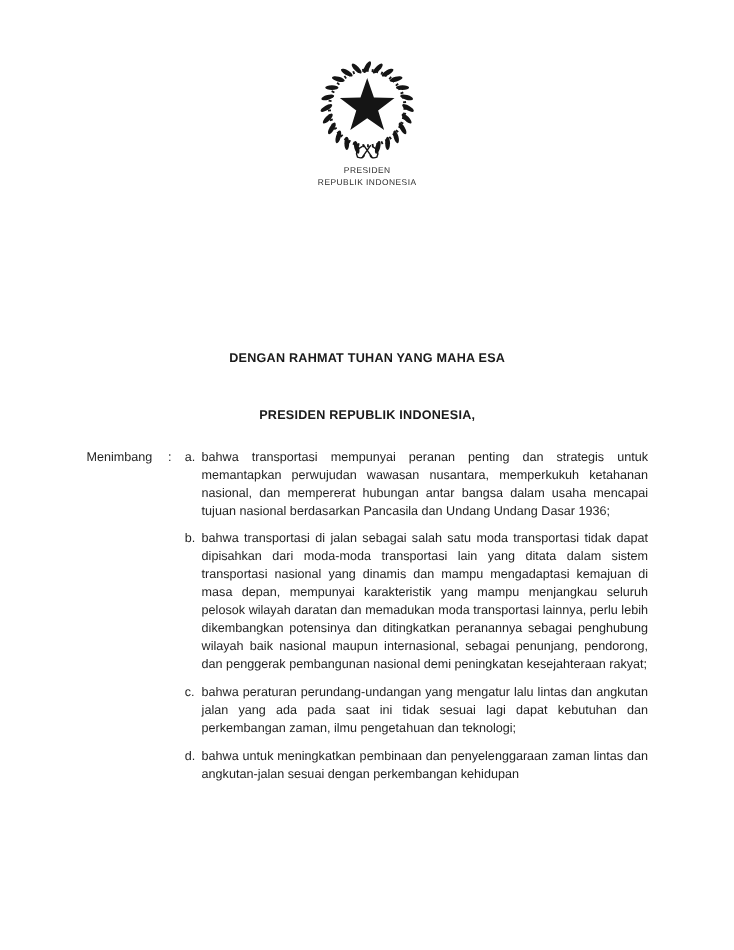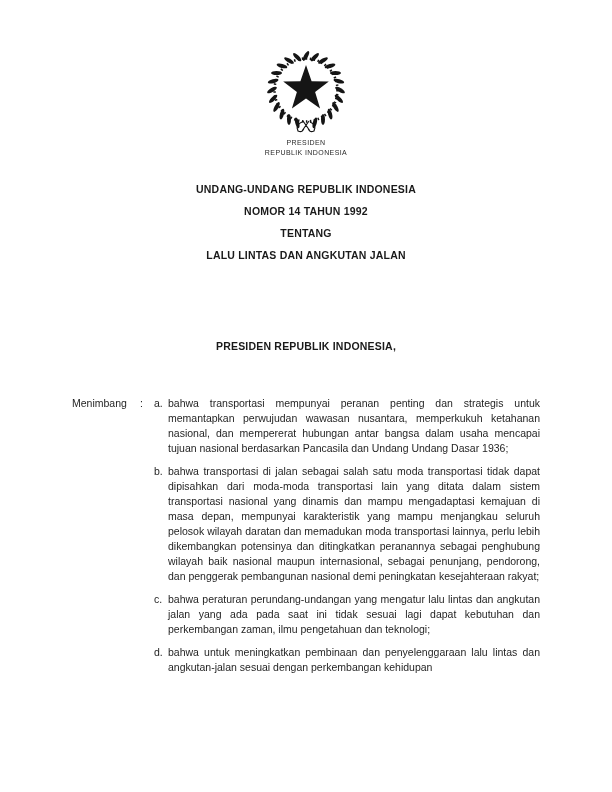--- a/index.html
+++ b/index.html
@@ -78,21 +78,20 @@
   
   .considering {
     position: absolute;
     top: 374px;
     left: 72px;
     width: 468px;
     display: grid;
     grid-template-columns: 68px 14px 1fr;
     font-size: 10.5px;
     line-height: 15px;
-    margin-top: 22px;
   }
   .considering-label { grid-column: 1; }
   .considering-colon { grid-column: 2; }
   .considering-items { grid-column: 3; }
   .considering-item {
     display: flex;
     margin-bottom: 8px;
   }
   .considering-item:last-child { margin-bottom: 0; }
   .item-marker {
@@ -145,27 +144,22 @@
       </g>
 
       <polygon points="46,15 51.6,31.2 68.8,31.6 55.1,42 60.1,58.4 46,48.6 31.9,58.4 36.9,42 23.2,31.6 40.4,31.2" fill="#151515"></polygon>
 
       <path d="M42 72 q-7 3 -4 9 q5 2 6 -3 M50 72 q7 3 4 9 q-5 2 -6 -3 M43 71 l7 10 M49 71 l-7 10" stroke="#151515" stroke-width="1.2" fill="none"></path>
     </svg>
     <div class="org-line first">PRESIDEN</div>
     <div class="org-line">REPUBLIK INDONESIA</div>
   </div>
 
-  <div class="title-block">
-    <div class="title-line">UNDANG-UNDANG REPUBLIK INDONESIA</div>
-    <div class="title-line">NOMOR 14 TAHUN 1992</div>
-    <div class="title-line">TENTANG</div>
-    <div class="title-line">LALU LINTAS DAN ANGKUTAN JALAN</div>
-  </div>
 
+  <div class="invocation">DENGAN RAHMAT TUHAN YANG MAHA ESA</div>
 
   <div class="issuer">PRESIDEN REPUBLIK INDONESIA,</div>
 
   <div class="considering">
     <div class="considering-label">Menimbang</div>
     <div class="considering-colon">:</div>
     <div class="considering-items">
 
       <div class="considering-item">
         <span class="item-marker">a.</span>
@@ -177,19 +171,19 @@
         <span class="item-text">bahwa transportasi di jalan sebagai salah satu moda transportasi tidak dapat dipisahkan dari moda-moda transportasi lain yang ditata dalam sistem transportasi nasional yang dinamis dan mampu mengadaptasi kemajuan di masa depan, mempunyai karakteristik yang mampu menjangkau seluruh pelosok wilayah daratan dan memadukan moda transportasi lainnya, perlu lebih dikembangkan potensinya dan ditingkatkan peranannya sebagai penghubung wilayah baik nasional maupun internasional, sebagai penunjang, pendorong, dan penggerak pembangunan nasional demi peningkatan kesejahteraan rakyat;</span>
       </div>
 
       <div class="considering-item">
         <span class="item-marker">c.</span>
         <span class="item-text">bahwa peraturan perundang-undangan yang mengatur lalu lintas dan angkutan jalan yang ada pada saat ini tidak sesuai lagi dapat kebutuhan dan perkembangan zaman, ilmu pengetahuan dan teknologi;</span>
       </div>
 
       <div class="considering-item">
         <span class="item-marker">d.</span>
-        <span class="item-text">bahwa untuk meningkatkan pembinaan dan penyelenggaraan lalu lintas dan angkutan-jalan sesuai dengan perkembangan kehidupan</span>
+        <span class="item-text">bahwa untuk meningkatkan pembinaan dan penyelenggaraan zaman lintas dan angkutan-jalan sesuai dengan perkembangan kehidupan</span>
       </div>
 
     </div>
   </div>
 
 </div>
 
 </body></html>

